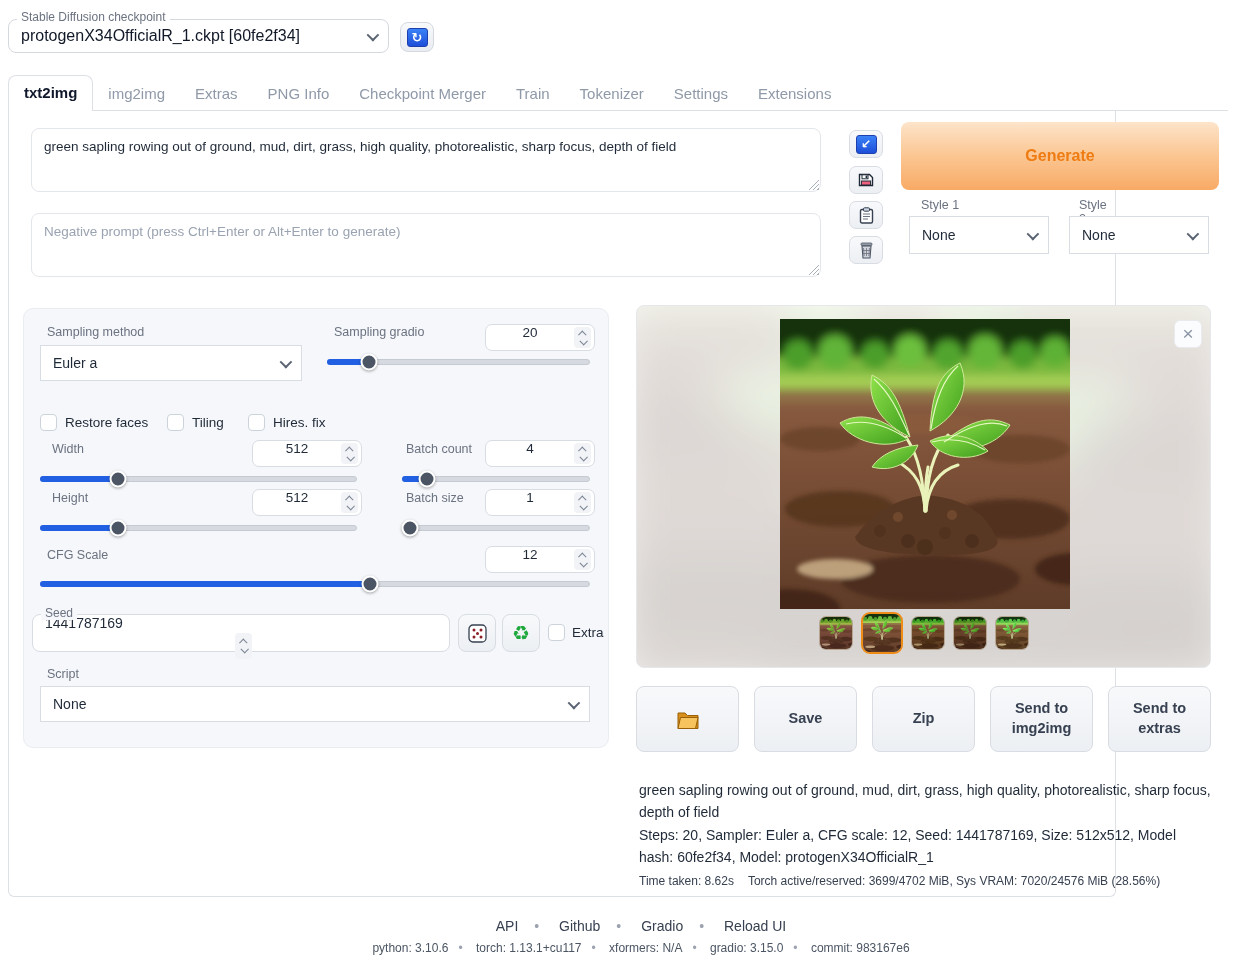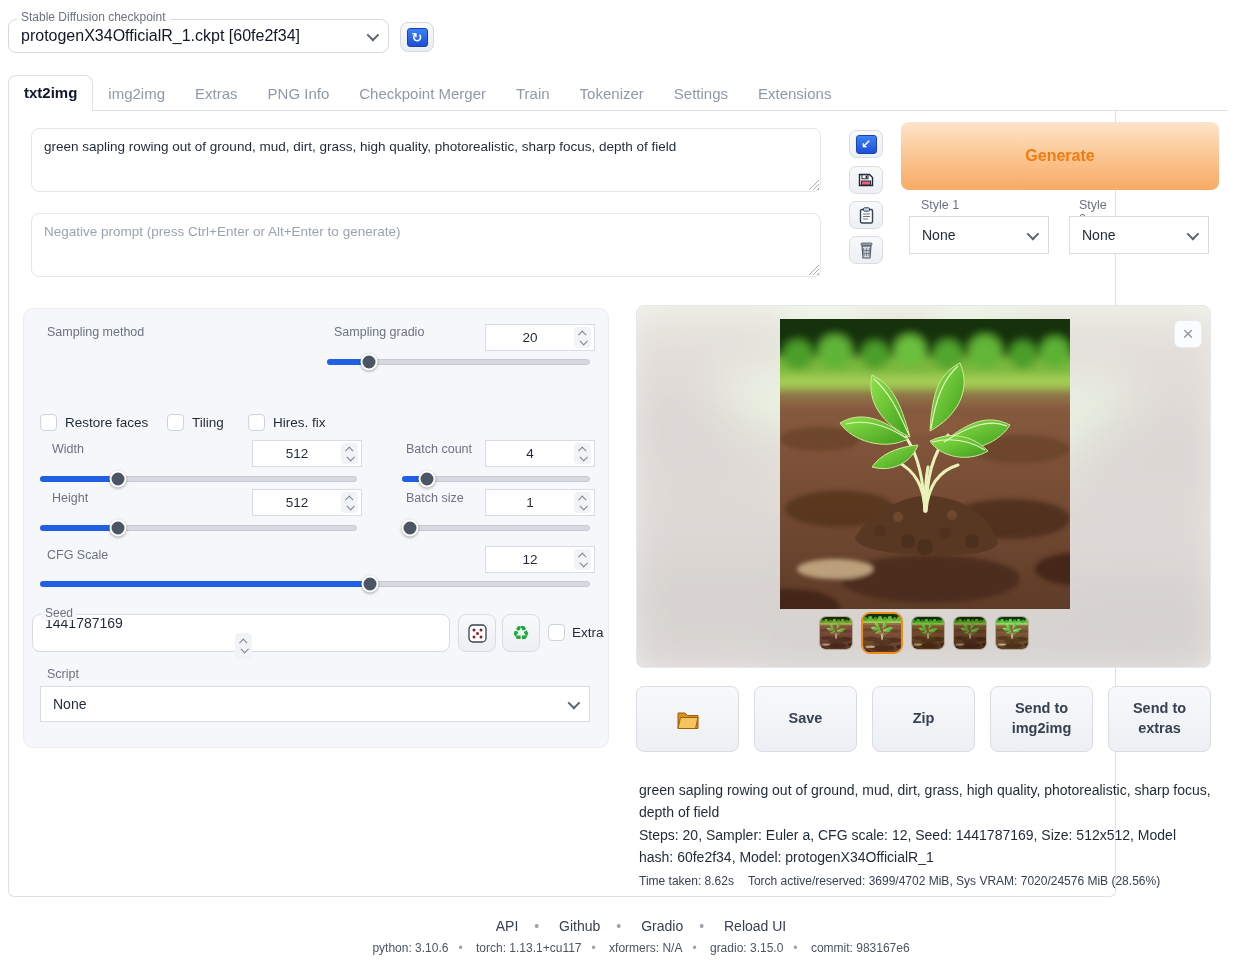--- a/index.html
+++ b/index.html
@@ -52,22 +52,22 @@
     background:linear-gradient(180deg,#fde4ca 0%,#fbc794 48%,#f8aa65 100%); color:#ee7c12; font-weight:bold;
     font-size:16px; font-family:inherit; cursor:pointer; }
   .style-label { position:absolute; top:87px; font-size:12.5px; color:#6b7280; }
   .select { position:absolute; background:#fff; border:1px solid #d8dce3; border-radius:0; display:flex;
     align-items:center; padding:0 12px; font-size:14px; color:#1f2937; }
 
   
   .panel { position:absolute; left:14px; top:197px; width:586px; height:440px; background:#f5f7fa;
     border:1px solid #e9ecf1; border-radius:10px; }
   .plabel { position:absolute; font-size:12.5px; color:#6b7280; white-space:nowrap; }
-  .numbox { position:absolute; height:27px; background:#fff; border:1px solid #d8dce3; border-radius:0;
-    display:flex; align-items:center; }
+  .numbox { position:absolute; height:27px; background:#fff; border:1px solid #d8dce3; border-radius:7px;
+    display:flex; align-items:flex-start; }
   .numbox input { border:0; flex:1; min-width:0; text-align:center; font-family:inherit; font-size:13.5px;
     color:#1f2937; background:transparent; outline:none; }
   .spin { width:17px; align-self:stretch; margin:2px 3px 2px 0; background:#f1f3f6; border-radius:4px;
     display:flex; flex-direction:column; align-items:center; justify-content:center; gap:2px; flex:none; }
   .chu,.chd { width:6px; height:6px; border-left:1.5px solid #7b8494; border-top:1.5px solid #7b8494; }
   .chu { transform:rotate(45deg) translateY(1px); }
   .chd { transform:rotate(225deg) translateY(1px); }
   .slider { position:absolute; height:6px; background:#d6dae0; border:1px solid #c6cbd3; border-radius:4px; }
   .fill { position:absolute; left:-1px; top:-1px; bottom:-1px; background:#2160e2; border-radius:4px; }
   .knob { position:absolute; top:50%; transform:translate(-50%,-50%); width:17px; height:17px; border-radius:50%;
@@ -270,20 +270,24 @@
       <span>None</span>
       <span class="chev"></span>
     </div>
     <div class="select" style="left:1060px;top:105px;width:140px;height:38px">
       <span>None</span>
       <span class="chev"></span>
     </div>
 
     <div class="panel">
       <span class="plabel" style="left:23px;top:16px">Sampling method</span>
+      <div class="select" style="left:16px;top:36px;width:262px;height:36px">
+        <span>Euler a</span>
+        <span class="chev"></span>
+      </div>
       <span class="plabel" style="left:310px;top:16px">Sampling gradio</span>
       <div class="numbox" style="left:461px;top:15px;width:110px">
         <input value="20" style="">
         <span class="spin">
             <i class="chu"></i>
             <i class="chd"></i>
           </span>
       </div>
       <div class="slider" style="left:303px;top:50px;width:263px">
         <div class="fill" style="width:42px"></div>

